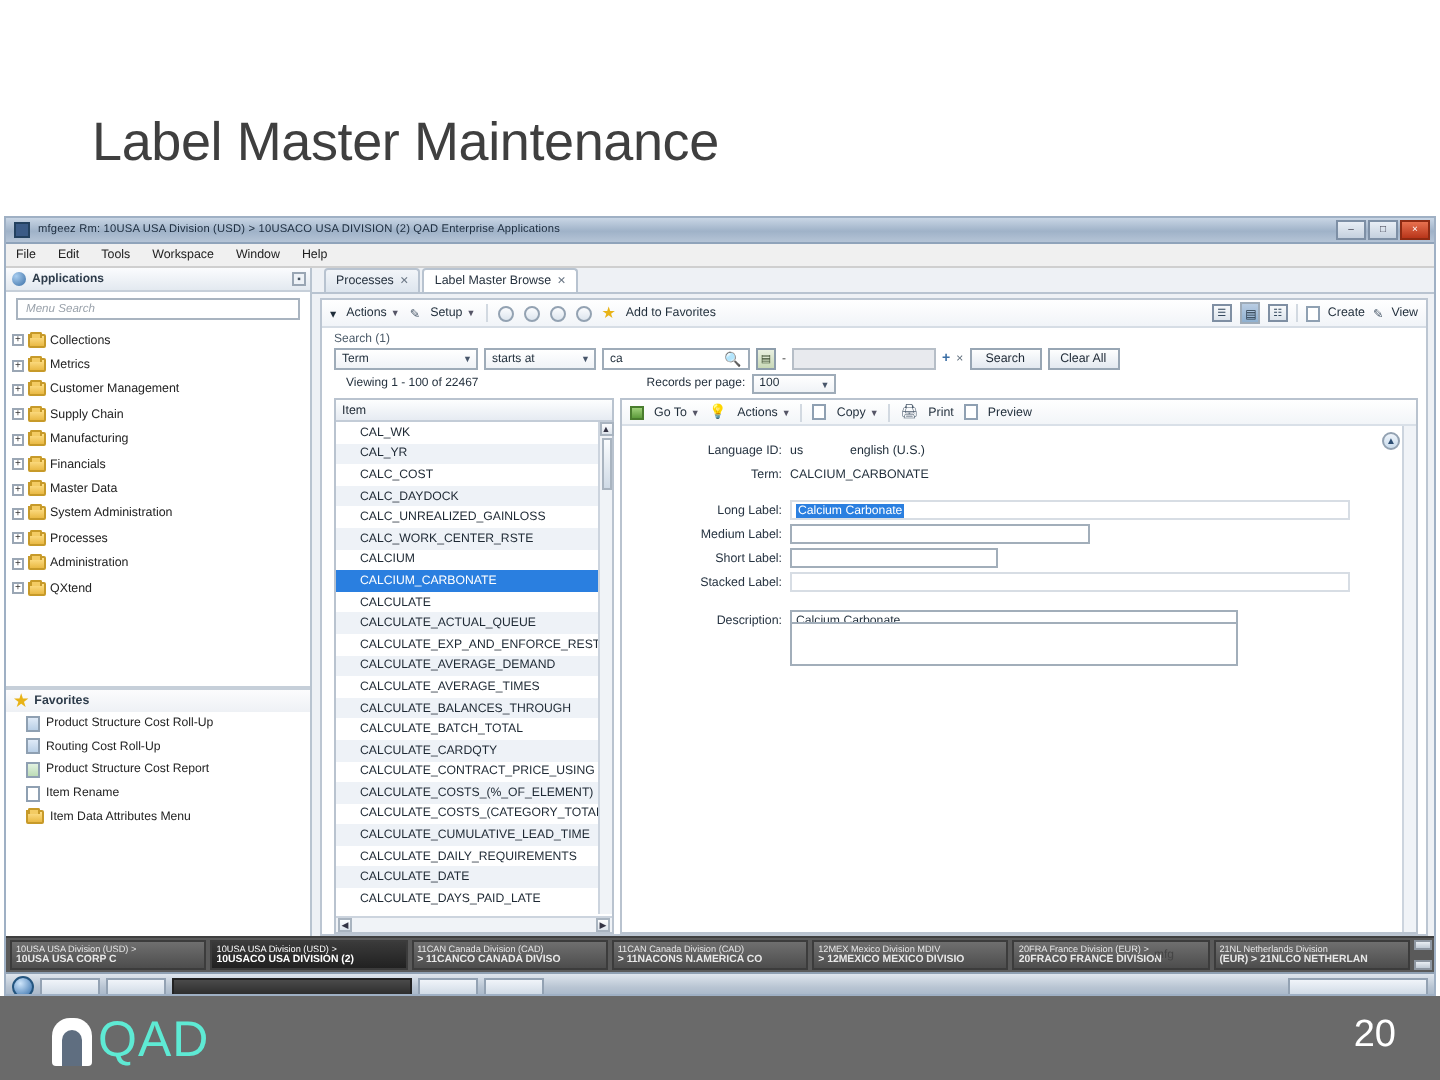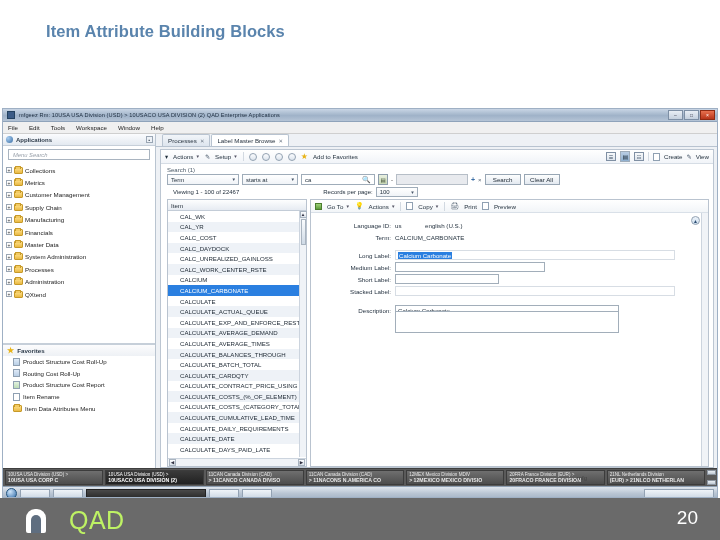--- a/index.html
+++ b/index.html
@@ -327,32 +327,32 @@
   }
   .logo { position:absolute; left:26px; top:8px; display:flex; align-items:center; gap:3px; }
   .logomark {
     width:20px; height:24px; background:#ffffff;
     border-radius:9px 9px 2px 2px; position:relative;
   }
   .logomark::after {
     content:""; position:absolute; left:5px; top:6px; width:10px; height:18px;
     background:#5f6e80; border-radius:5px 5px 0 0;
   }
-  .logotext { color:#bef264; font-size:25px; letter-spacing:0.5px;margin-left:20px; }
+  .logotext { color:#5eead4; font-size:25px; letter-spacing:0.5px; }
   .pageno {
     position:absolute; right:22px; top:9px;
     color:#ffffff; font-size:19px;
   }
 </style>
 </head>
 <body>
 
 <div id="slide">
 
-  <div class="kicker">Item Attribute Building Blocks</div>
+  <div class="title">Label Master Maintenance</div>
 
   <div id="shot">
 
     <div class="titlebar">
       <div class="tb-ico"></div>
       <div class="tb-text">mfgeez Rm: 10USA USA Division (USD) &gt; 10USACO USA DIVISION (2)   QAD Enterprise Applications</div>
       <div class="winbtns">
         <div class="winbtn">–</div>
         <div class="winbtn">□</div>
         <div class="winbtn close">×</div>

